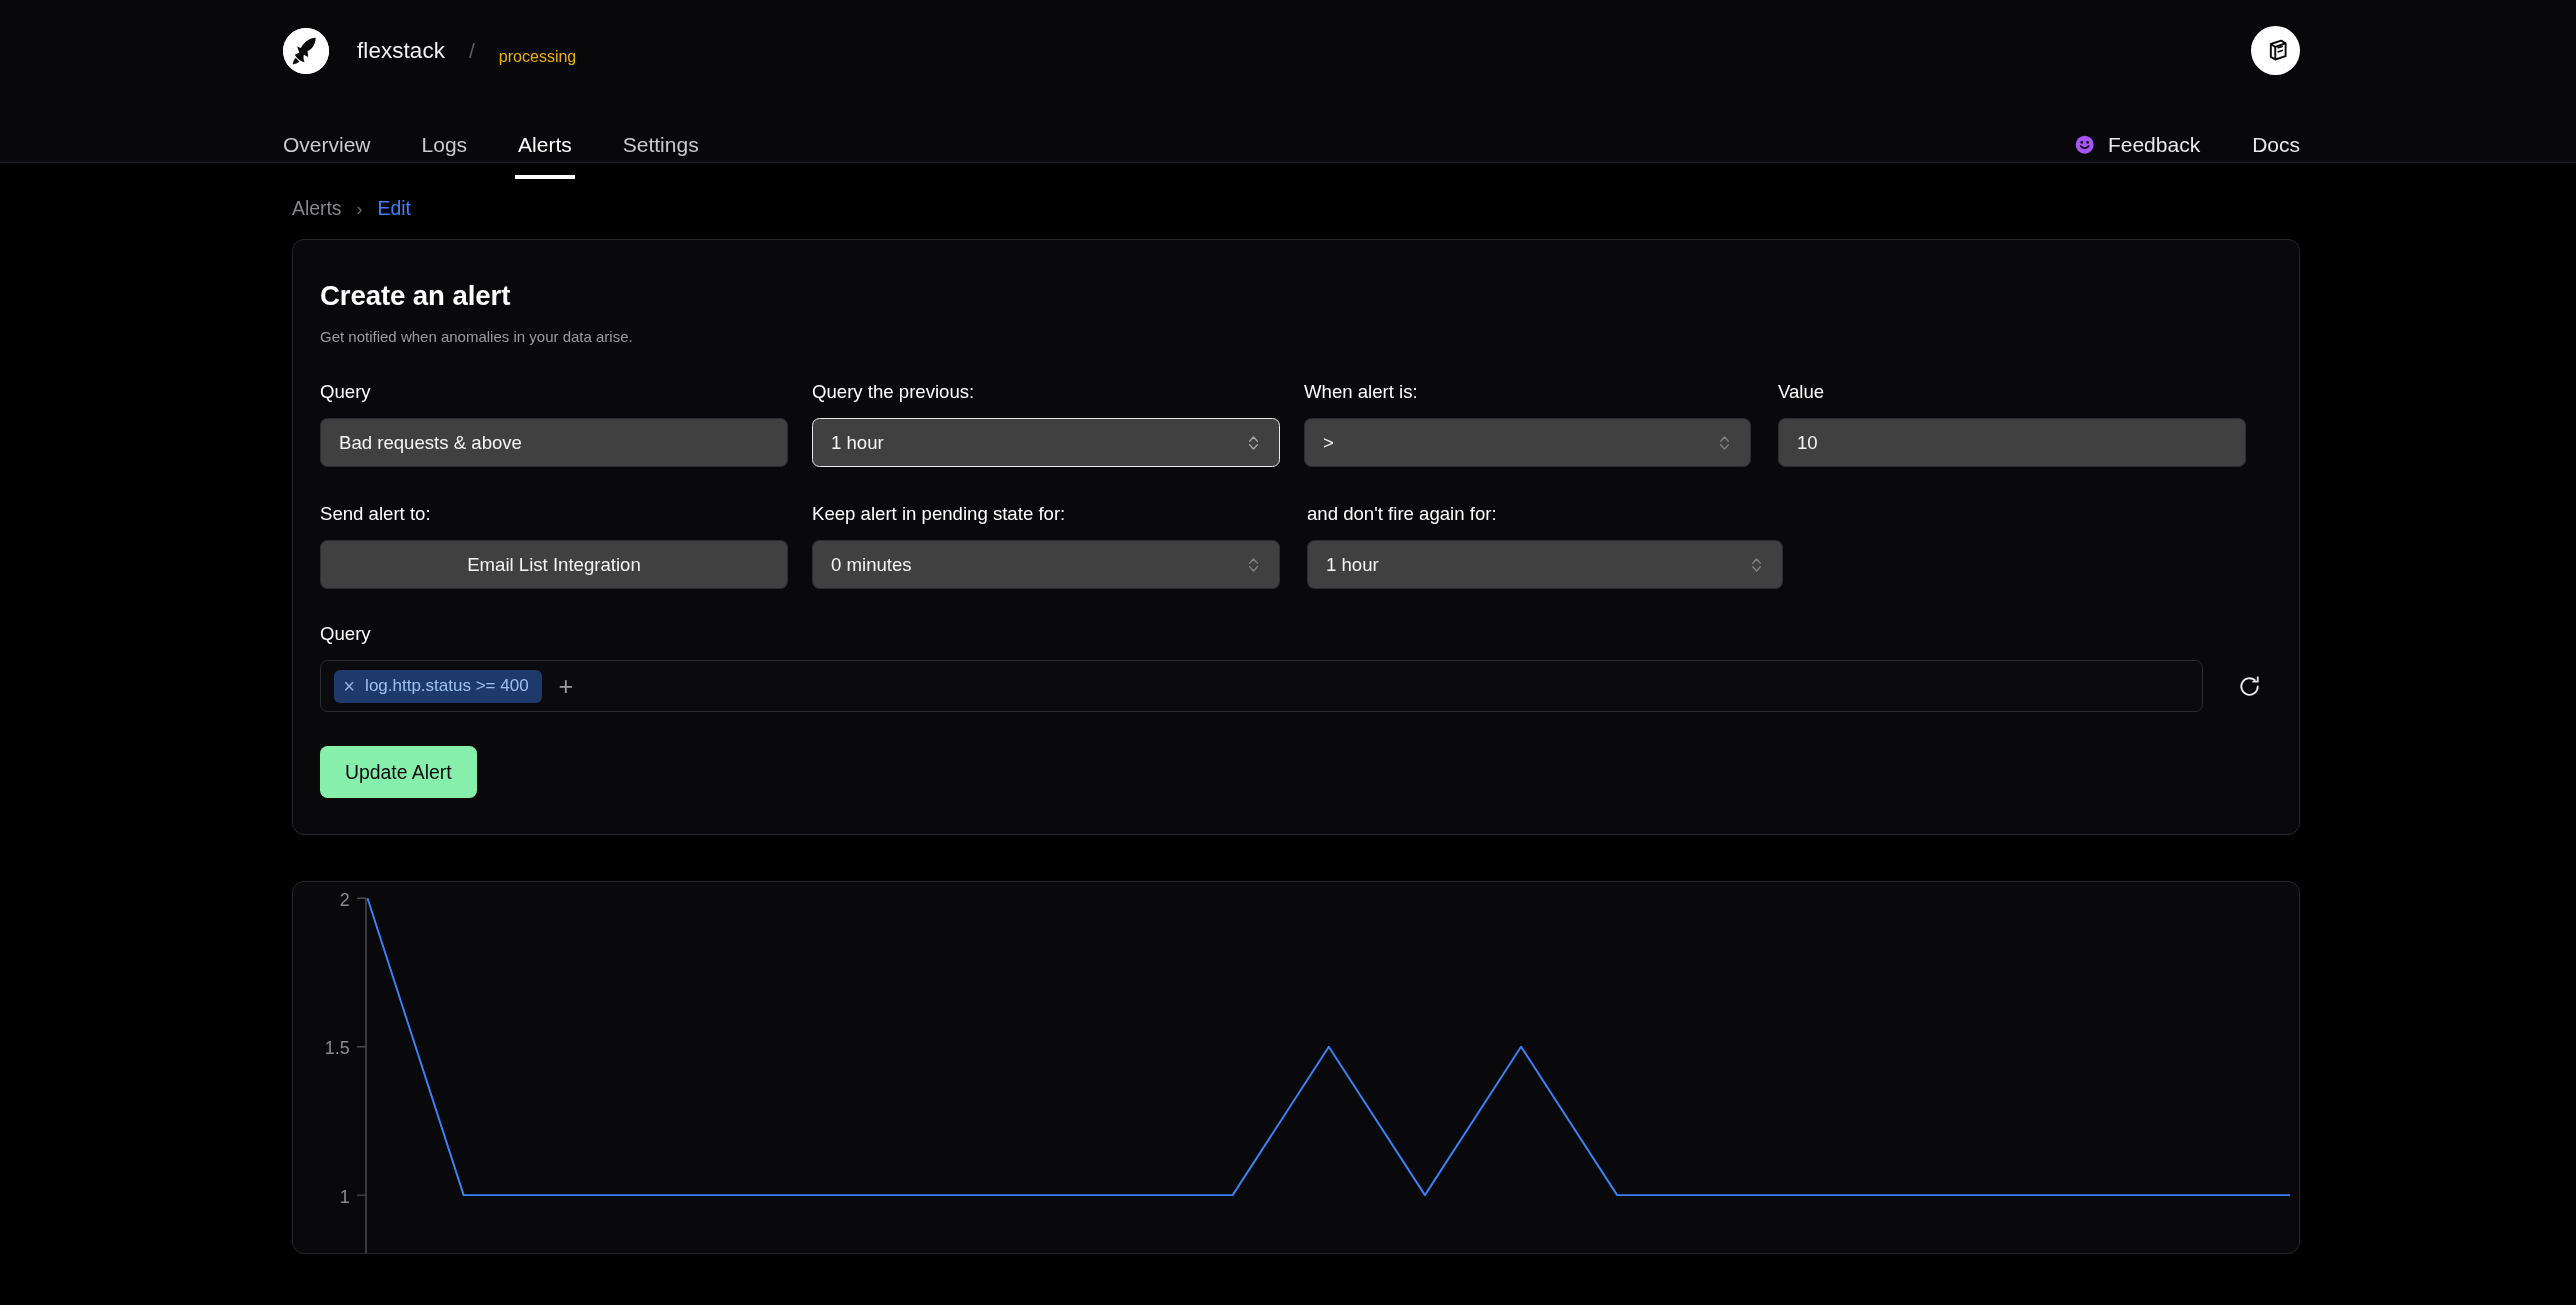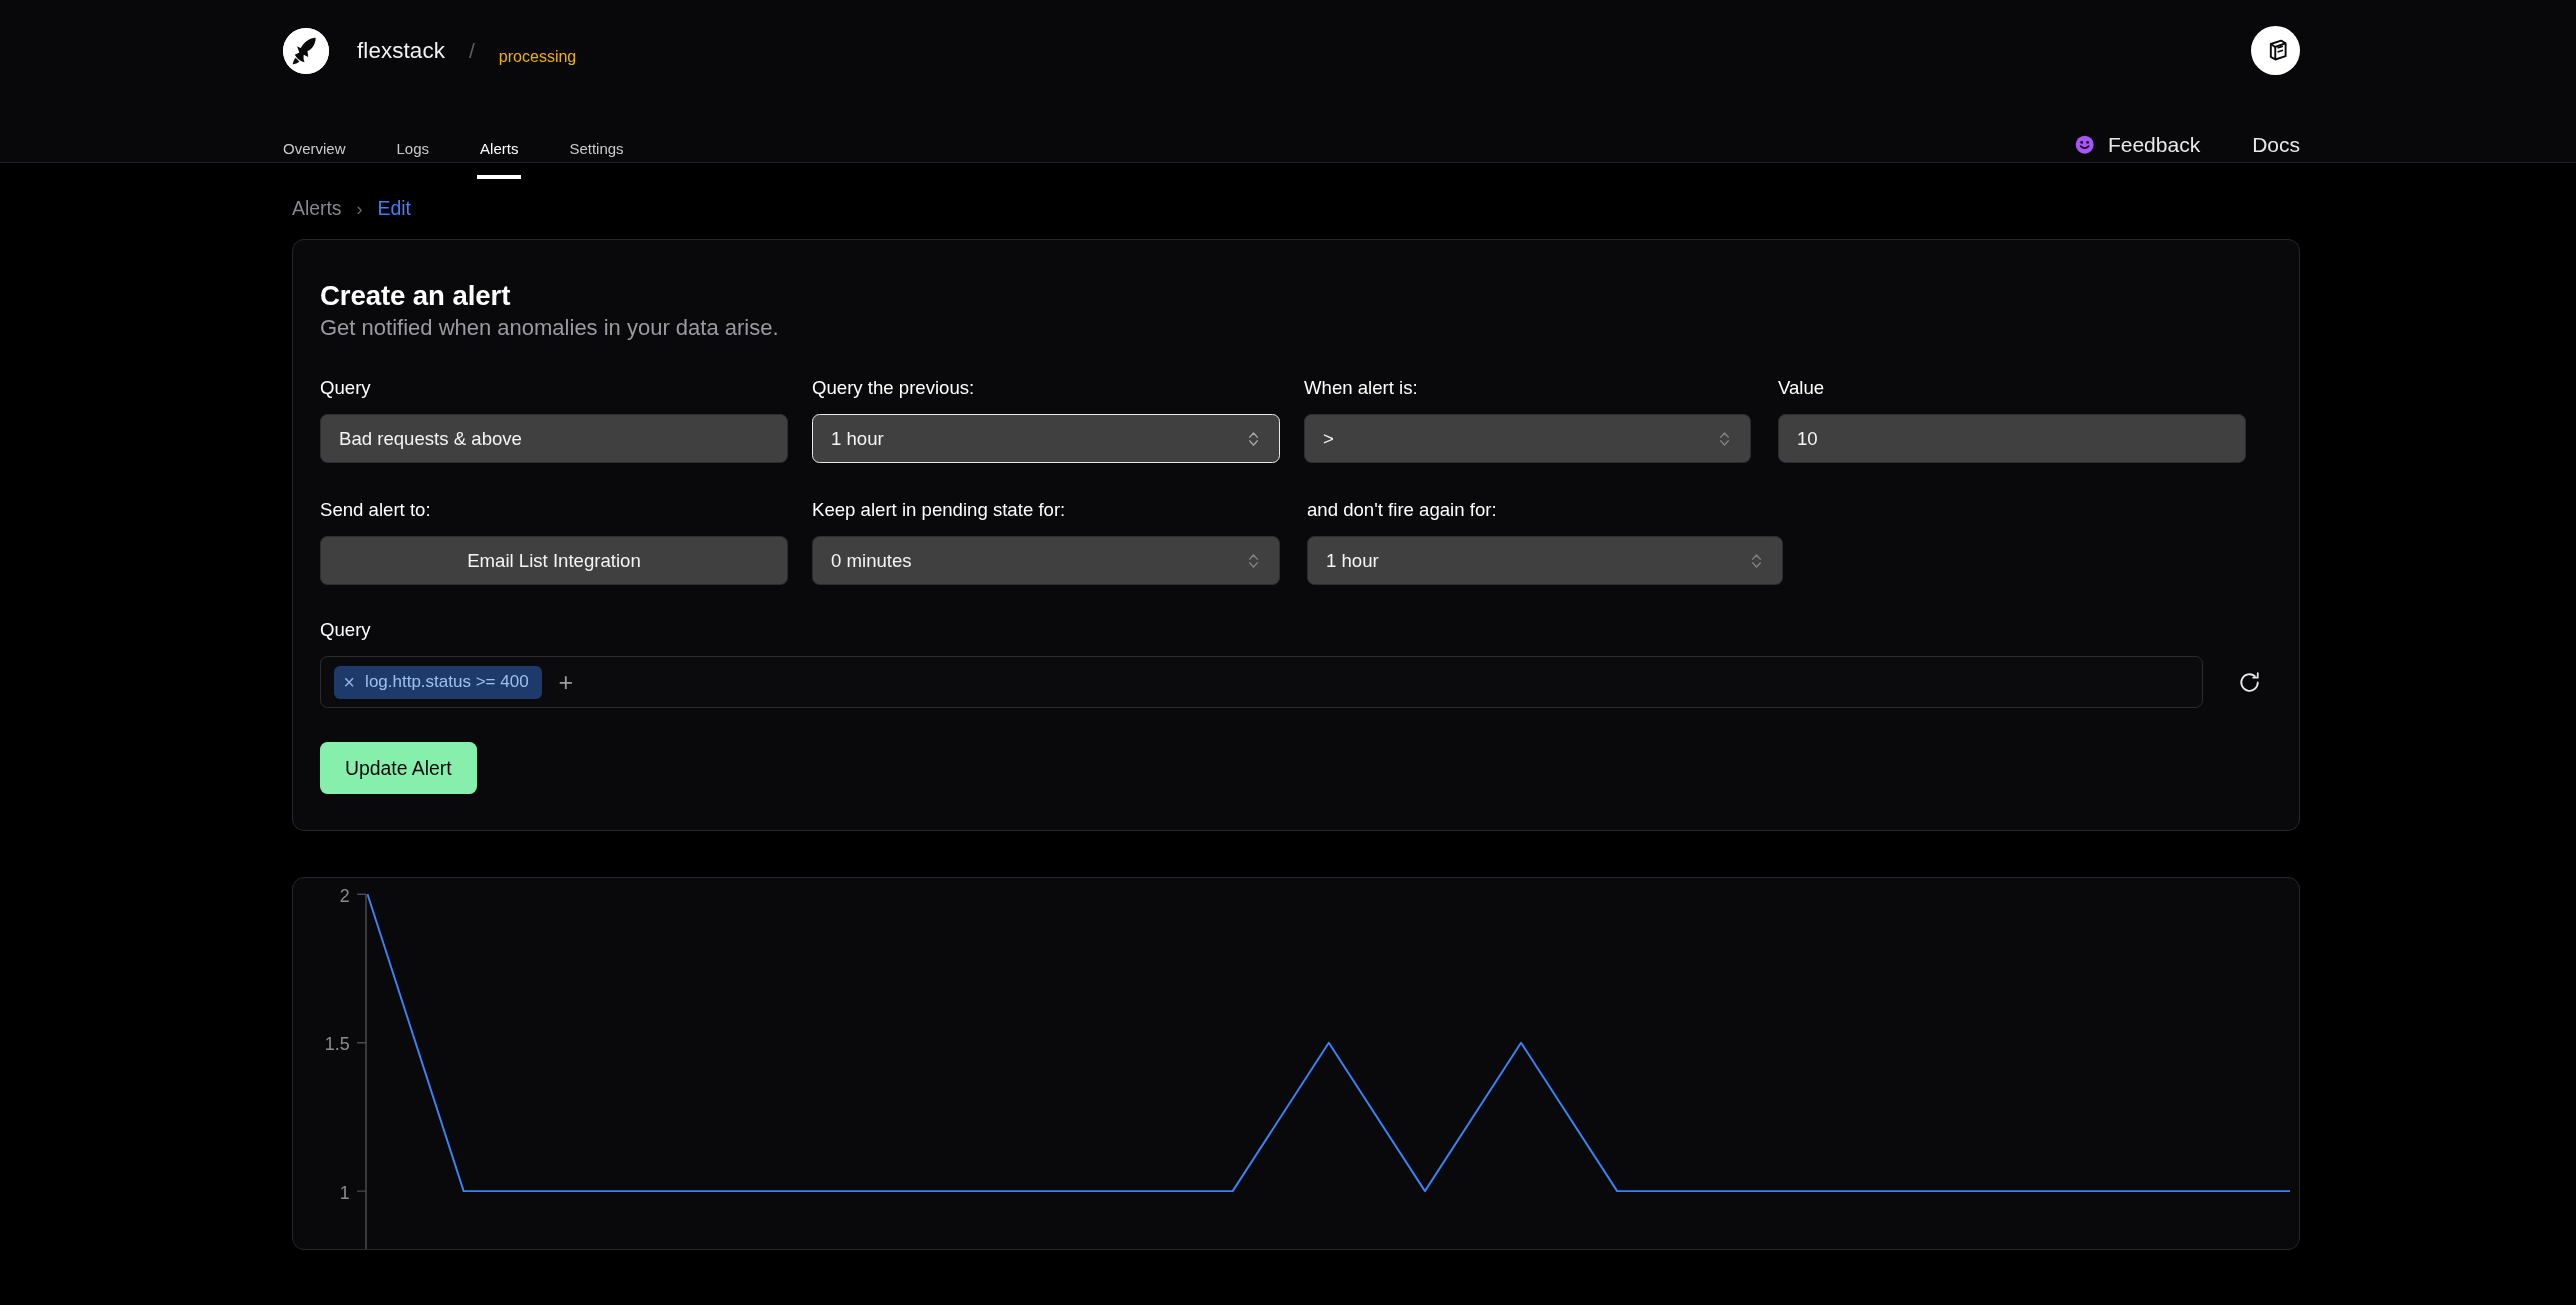--- a/index.html
+++ b/index.html
@@ -87,21 +87,21 @@
   }
 
   .navtabs {
     display: flex;
     align-items: flex-end;
     height: 100%;
   }
 
   .navtab {
     position: relative;
-    font-size: 15px;
+    font-size: 21px;
     color: #c9cace;
     padding: 0 0 22.4px 0;
     margin-right: 51px;
     cursor: pointer;
     white-space: nowrap;
   }
 
   .navtab.active { color: #ffffff; }
 
   .navtab.active::after {
@@ -167,22 +167,22 @@
     padding: 40px 27px 36px 27px;
   }
 
   .card-title {
     font-size: 27.6px;
     font-weight: bold;
     color: #ffffff;
     letter-spacing: -0.1px;
   }
   .card-sub {
-    margin-top: 3px;
-    font-size: 22px;
+    margin-top: 16px;
+    font-size: 15px;
     color: #9a9ba1;
   }
 
   
   .form-row {
     display: flex;
     margin-top: 36px;
   }
 
   .field { display: flex; flex-direction: column; }

